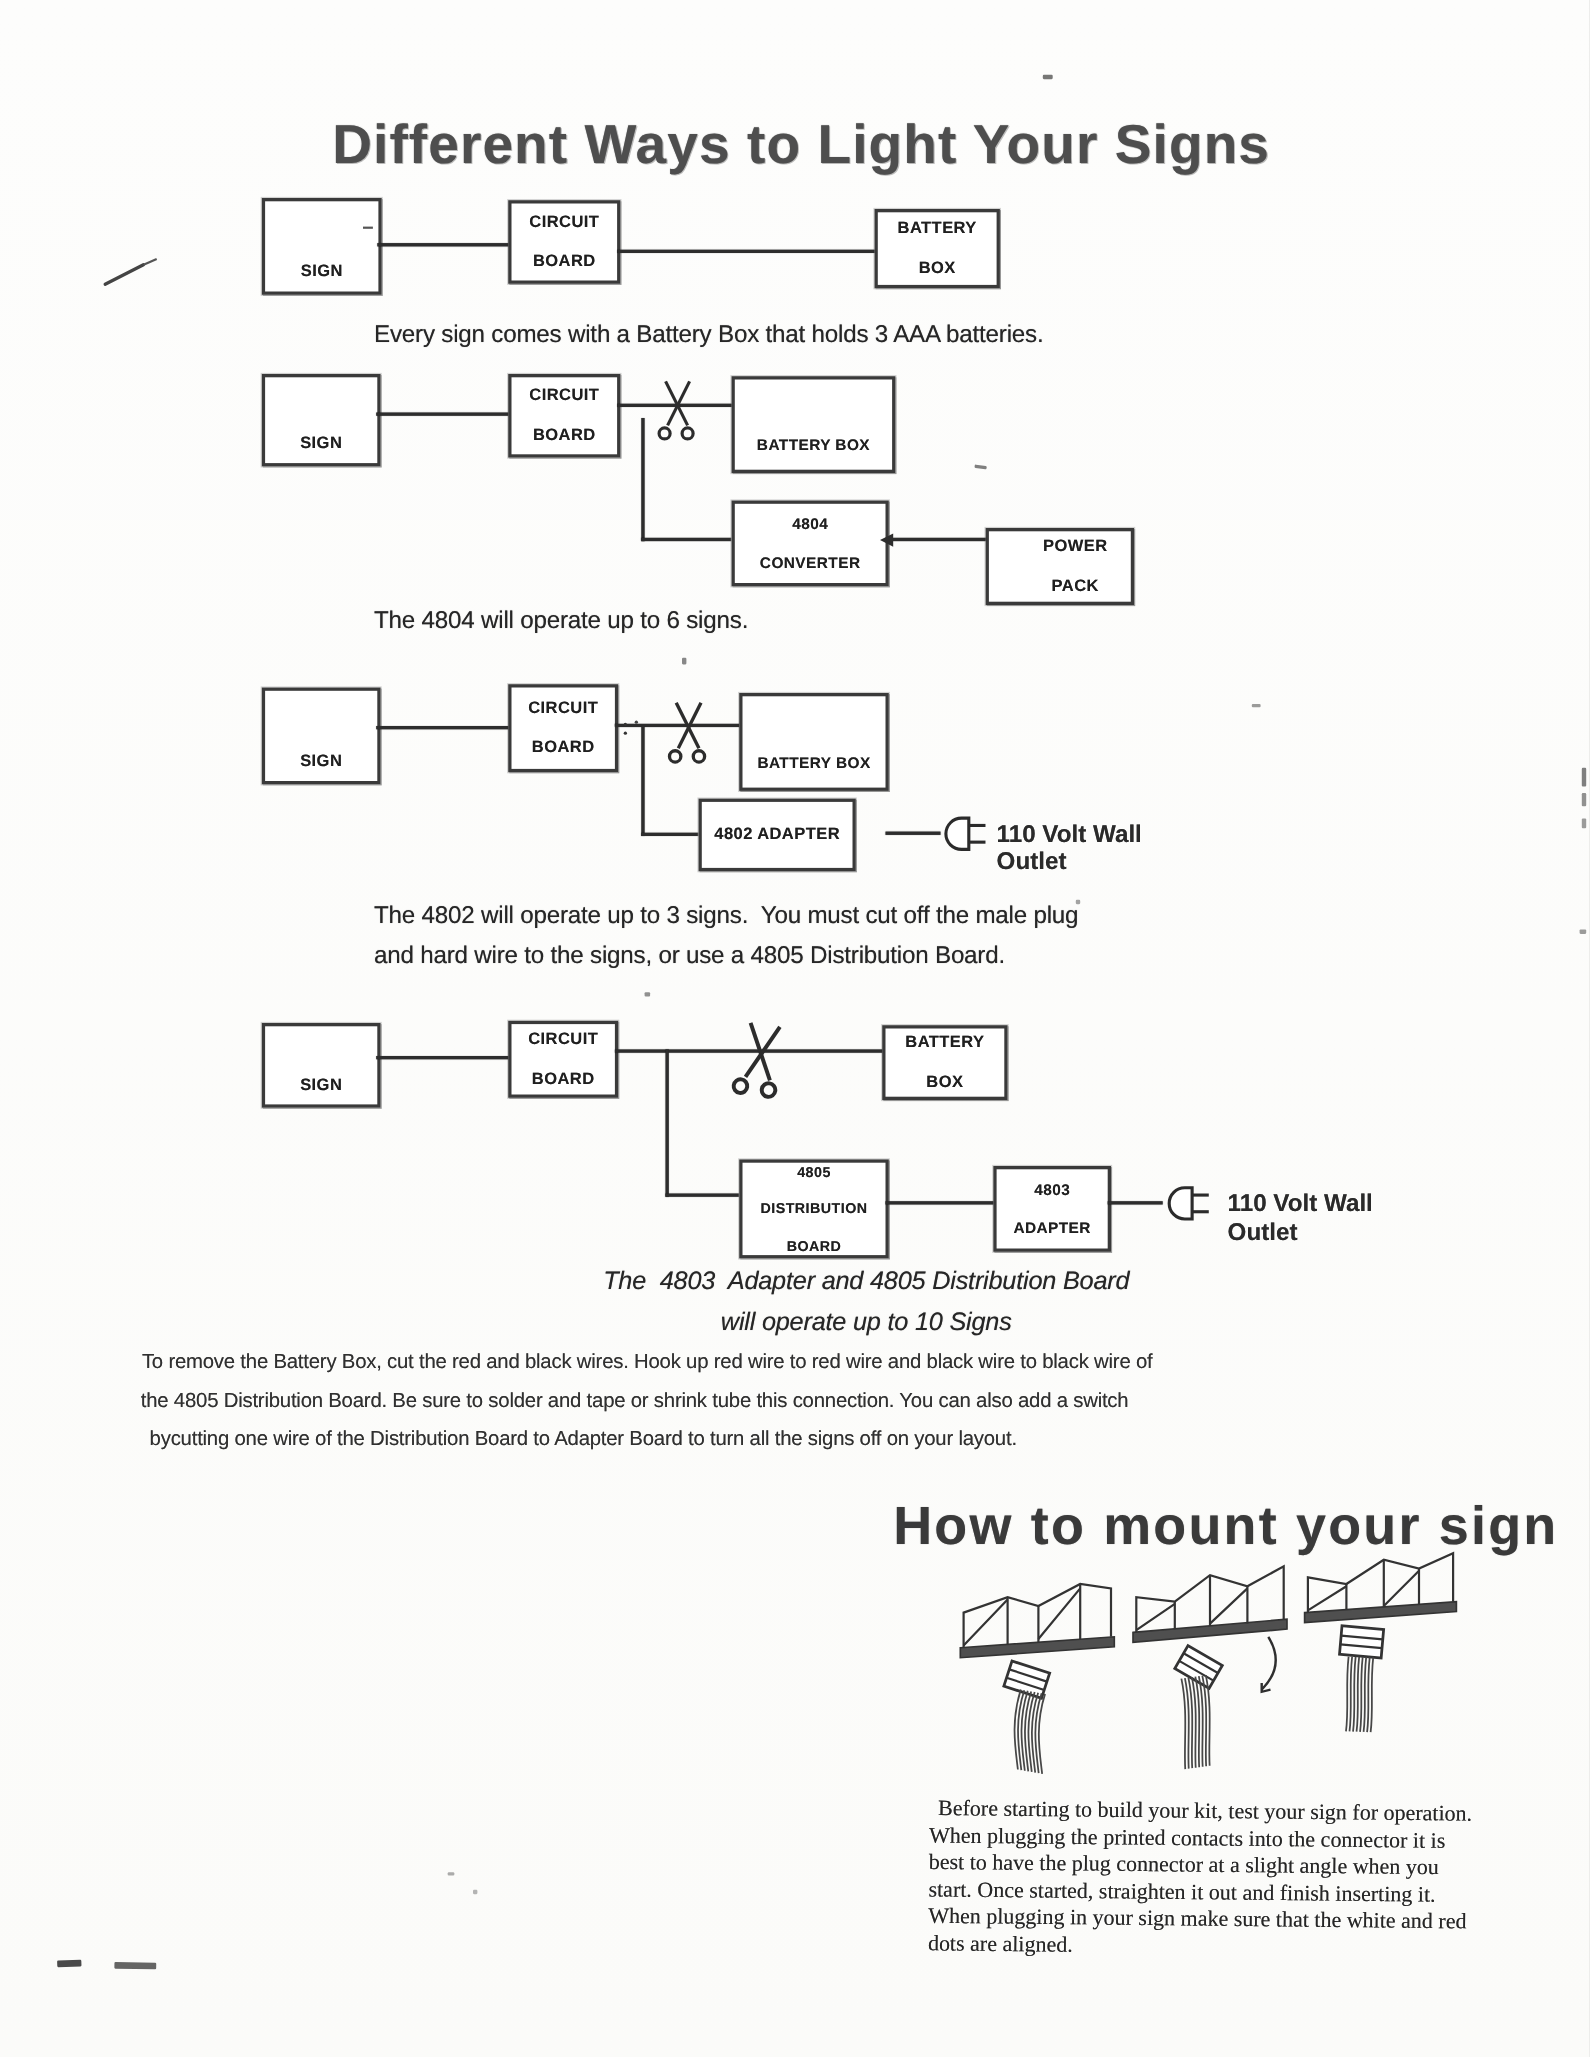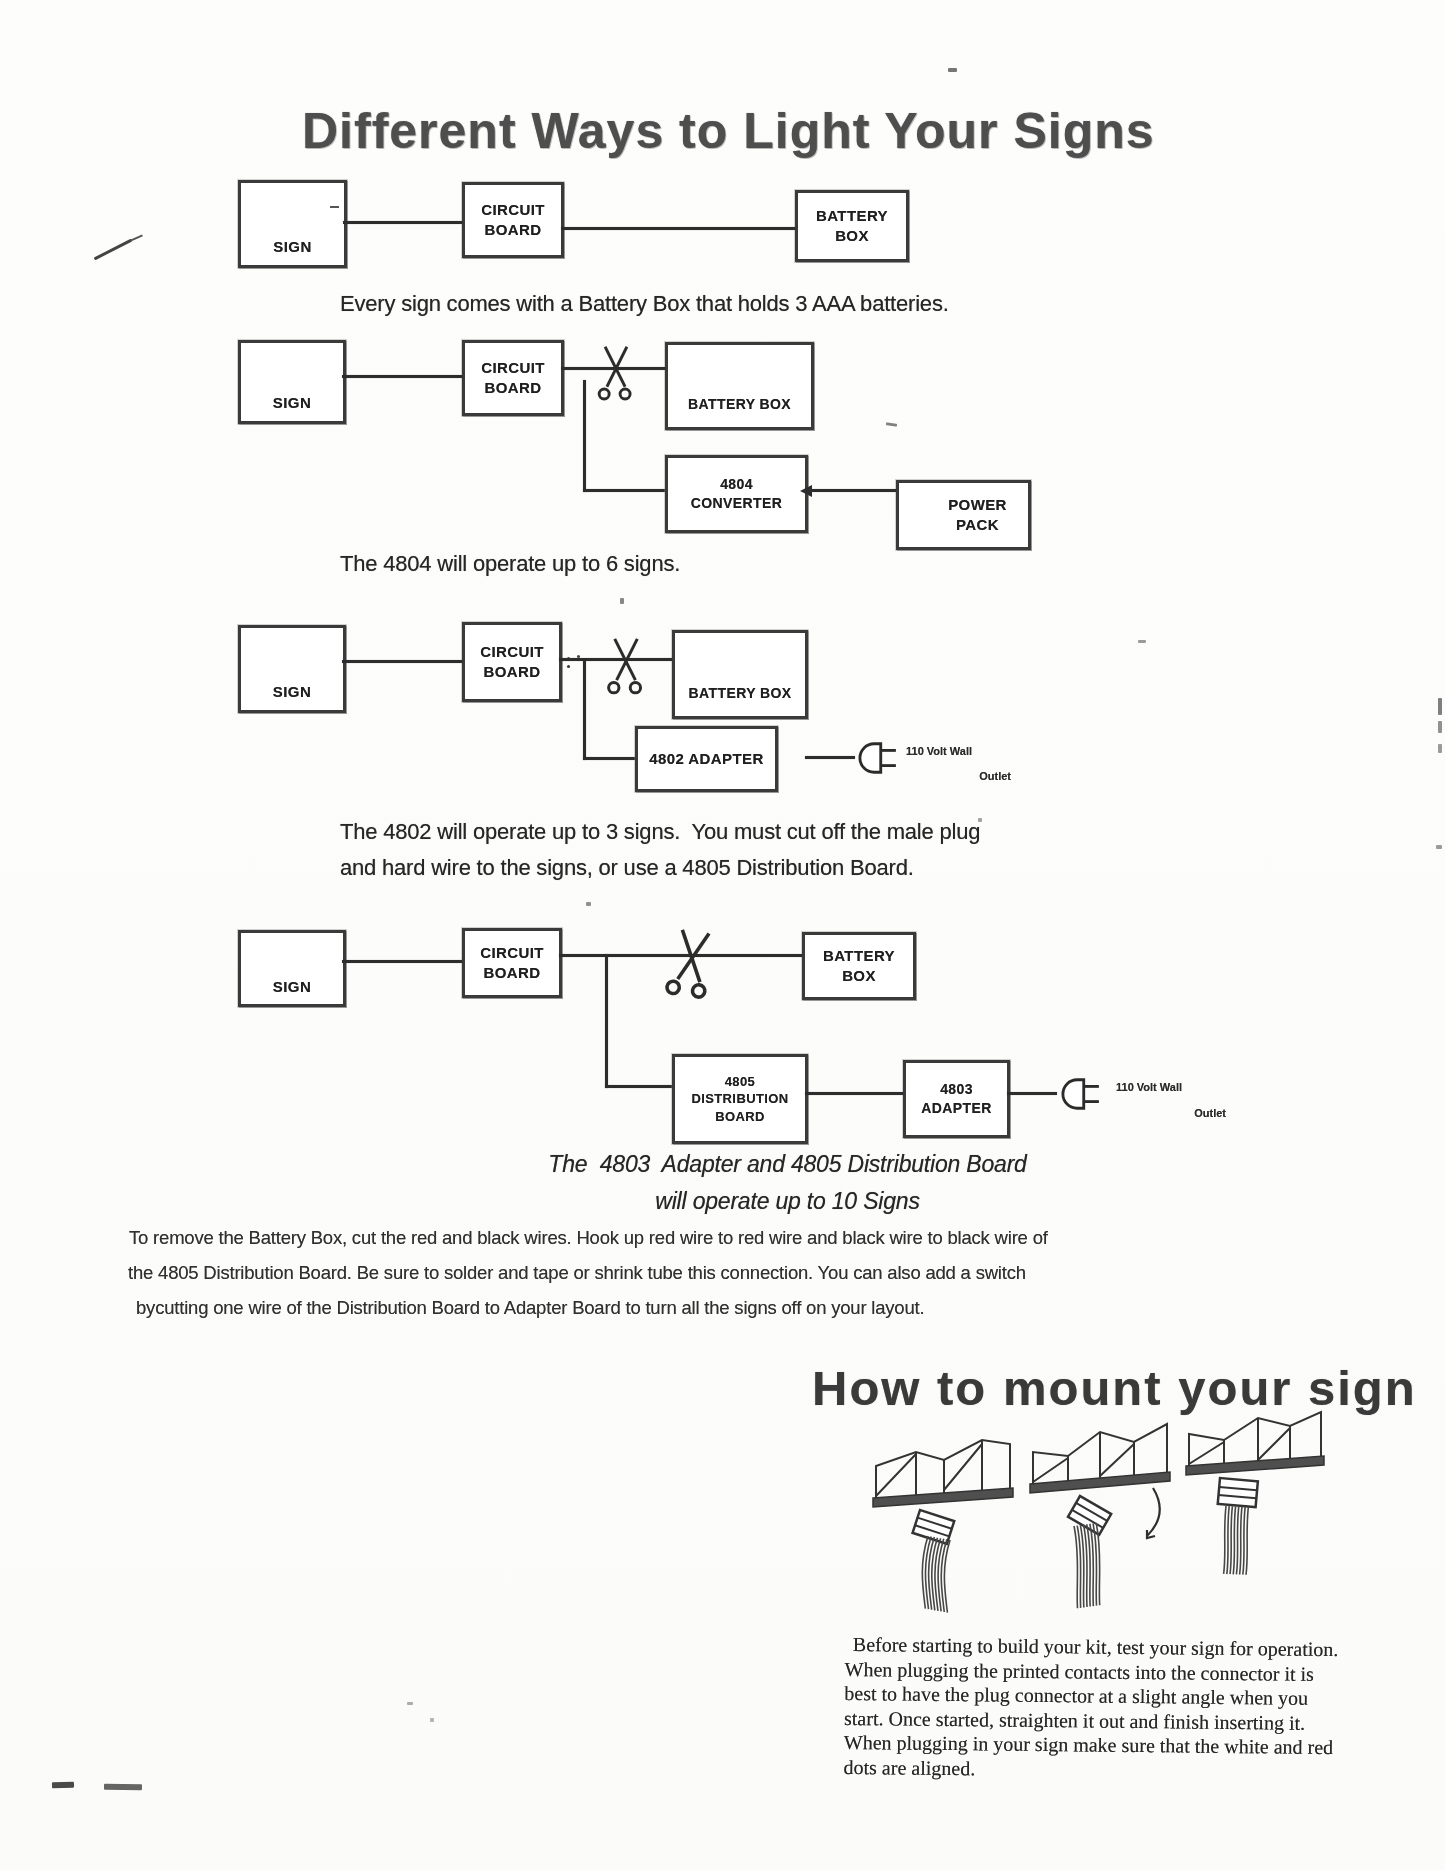--- a/index.html
+++ b/index.html
@@ -14,35 +14,36 @@
     text-shadow:1px 1px 0 rgba(80,80,80,.35),0 0 1px rgba(60,60,60,.5);
     white-space:nowrap;
   }
   .box{
     position:absolute;border:3px solid #3a3a3a;background:#fff;
     box-shadow:1px 1px 0 rgba(0,0,0,.28),0 0 0 1px rgba(130,130,130,.35);
     display:flex;flex-direction:column;align-items:center;justify-content:center;
     font-size:15px;font-weight:700;letter-spacing:.4px;color:#1f1f1f;
     text-align:center;line-height:1.35;
     text-shadow:0 0 .6px rgba(40,40,40,.65);
+    gap:16px;
   }
   .box.bottom{justify-content:flex-end;}
   .wire{position:absolute;background:#2d2d2d;height:3px;box-shadow:0 0 1px rgba(0,0,0,.5);}
   .wire.v{width:3px;}
   .cap{
     position:absolute;font-size:22px;font-weight:400;color:#262626;
     letter-spacing:-0.2px;white-space:pre;
     text-shadow:0 0 .7px rgba(35,35,35,.6);
   }
   .cap.italic{font-style:italic;font-size:23px;}
   .note-line{white-space:pre;font-size:18.5px;font-weight:400;color:#303030;
     letter-spacing:-0.2px;text-shadow:0 0 .6px rgba(40,40,40,.55);}
   .outlet-label{
-    position:absolute;font-size:11px;font-weight:700;color:#2a2a2a;
-    text-shadow:0 0 .6px rgba(40,40,40,.6);white-space:nowrap;text-align:right;
+    position:absolute;font-size:22px;font-weight:700;color:#2a2a2a;
+    text-shadow:0 0 .6px rgba(40,40,40,.6);white-space:nowrap;text-align:left;
   }
   .mount-heading{
     font-size:49px;font-weight:400;letter-spacing:2px;color:#3a3a3a;
     white-space:nowrap;text-shadow:0 0 .8px rgba(50,50,50,.55);
   }
   .serif-note{
     transform:rotate(0.6deg);transform-origin:left top;
     font-family:"Liberation Serif",serif;font-size:20px;line-height:24.5px;color:#262626;
     text-shadow:0 0 .5px rgba(40,40,40,.6);
   }

